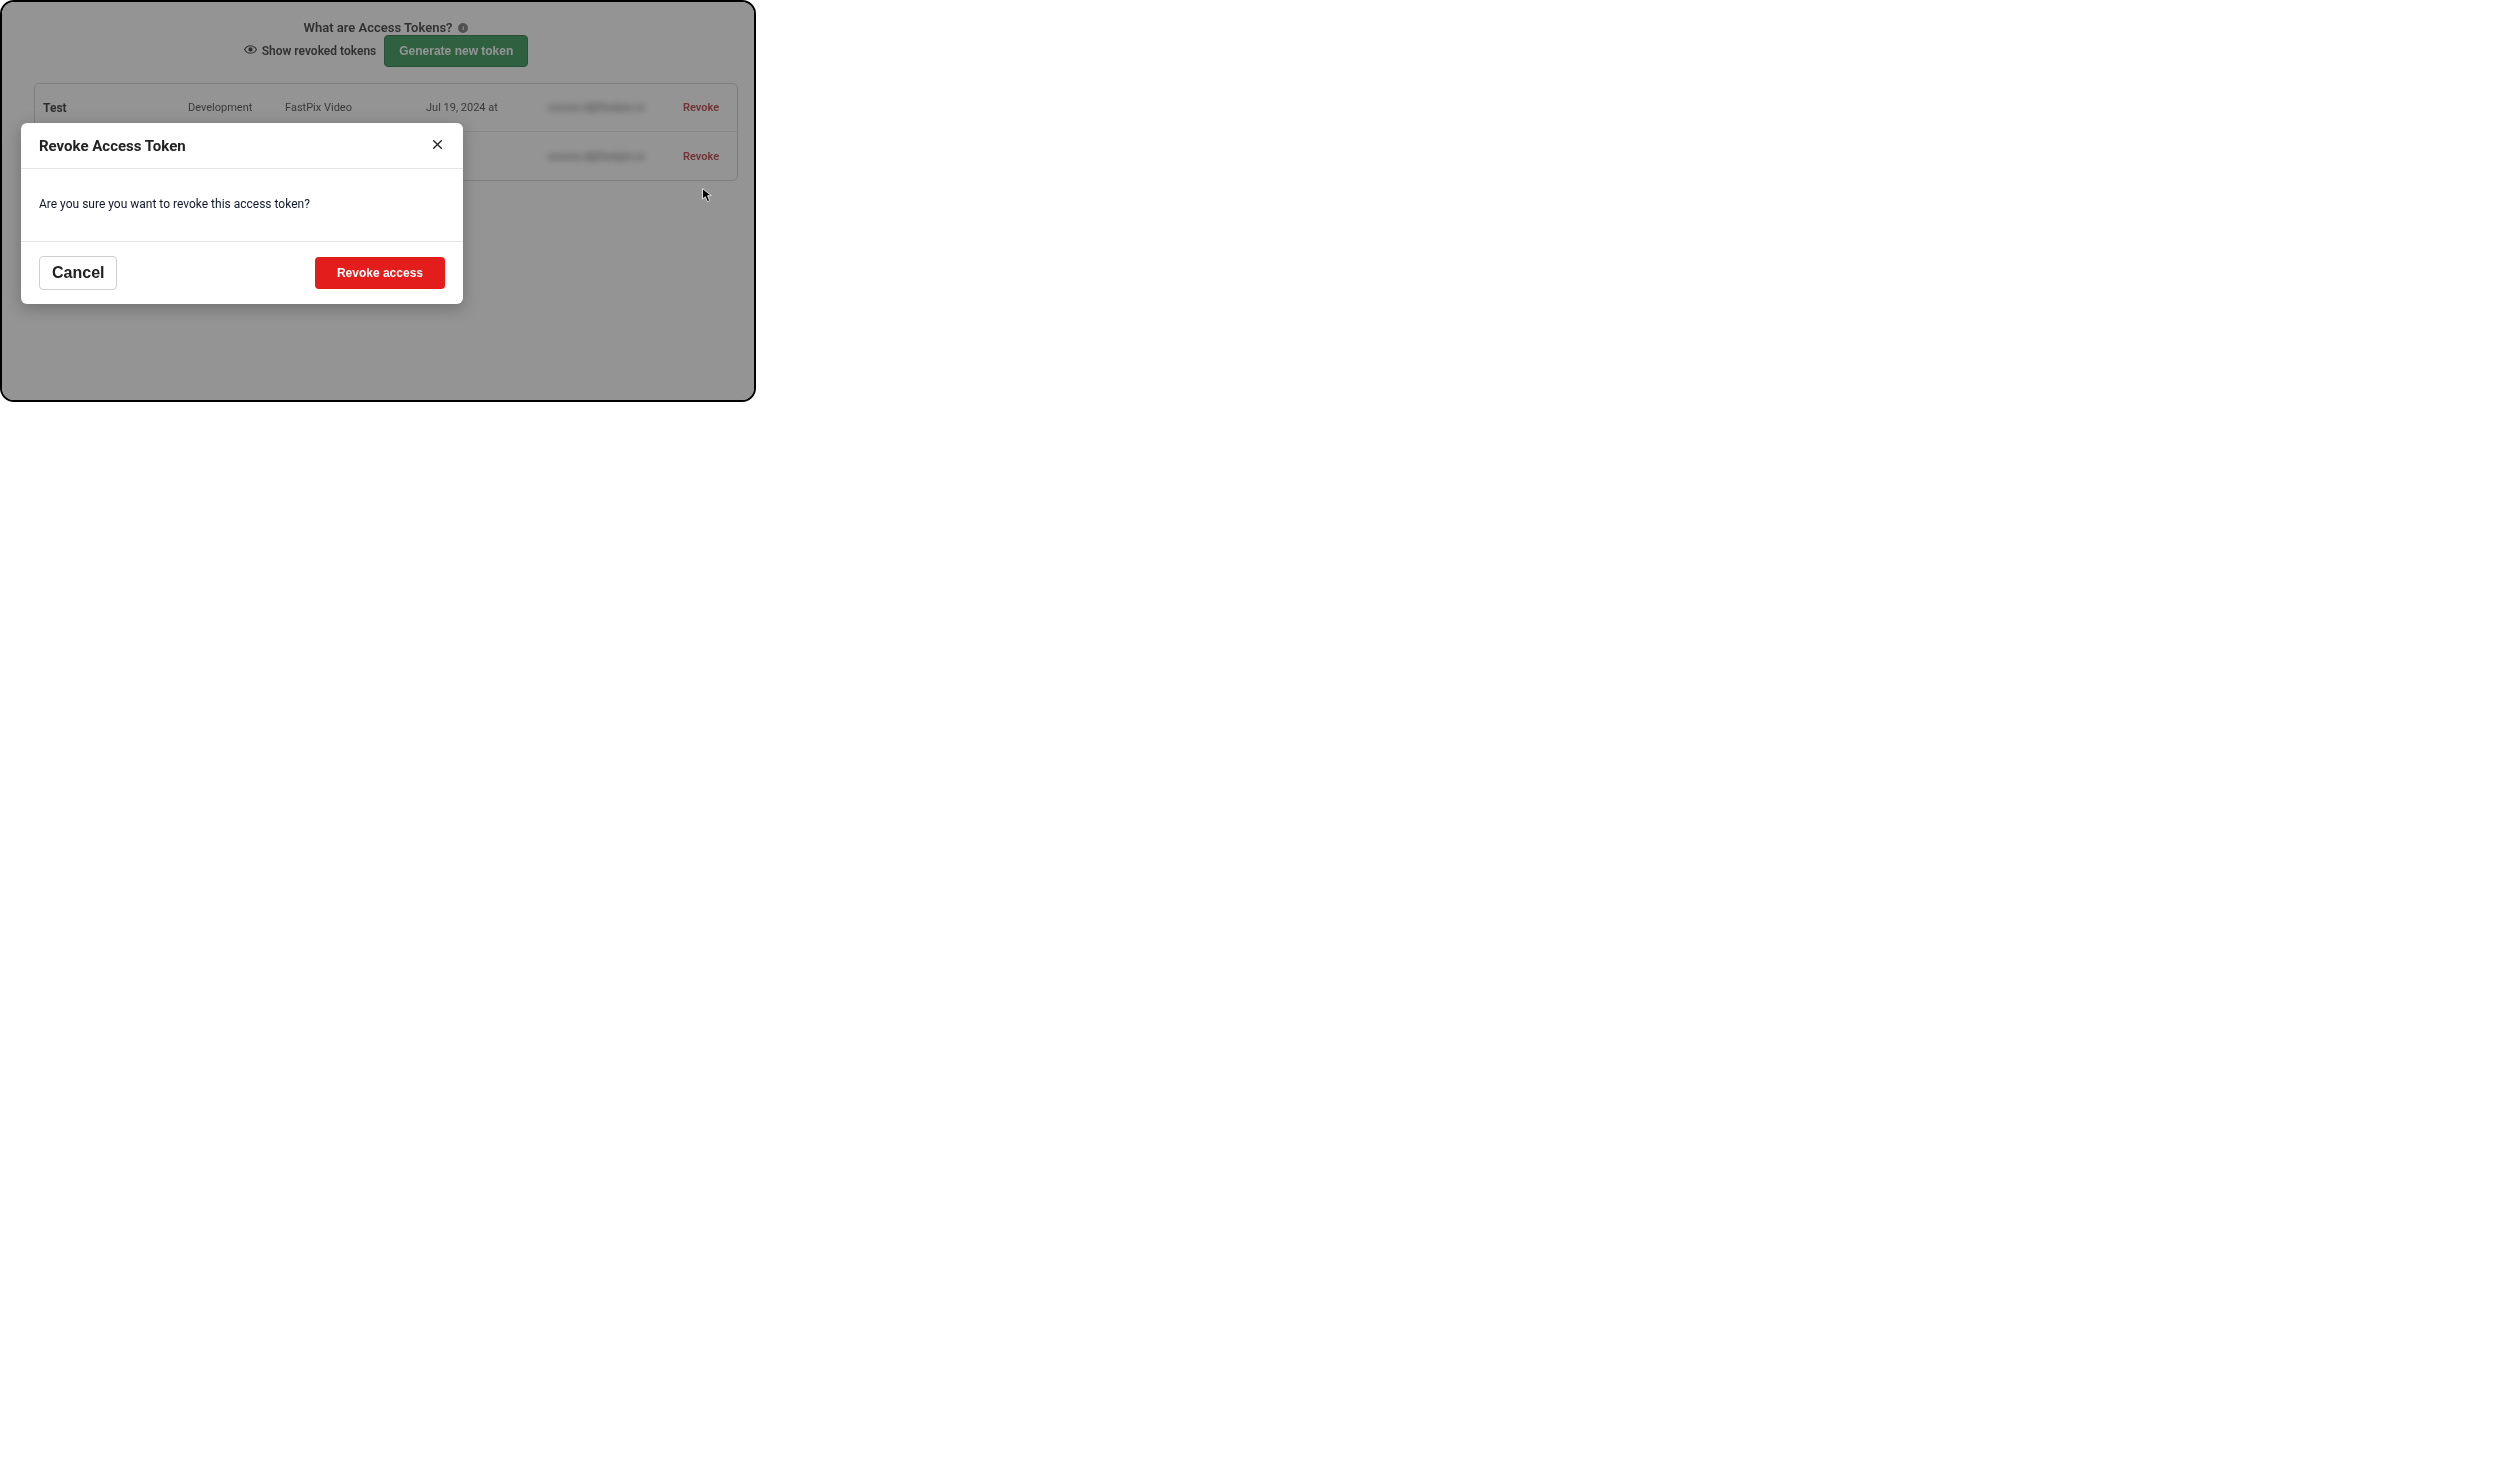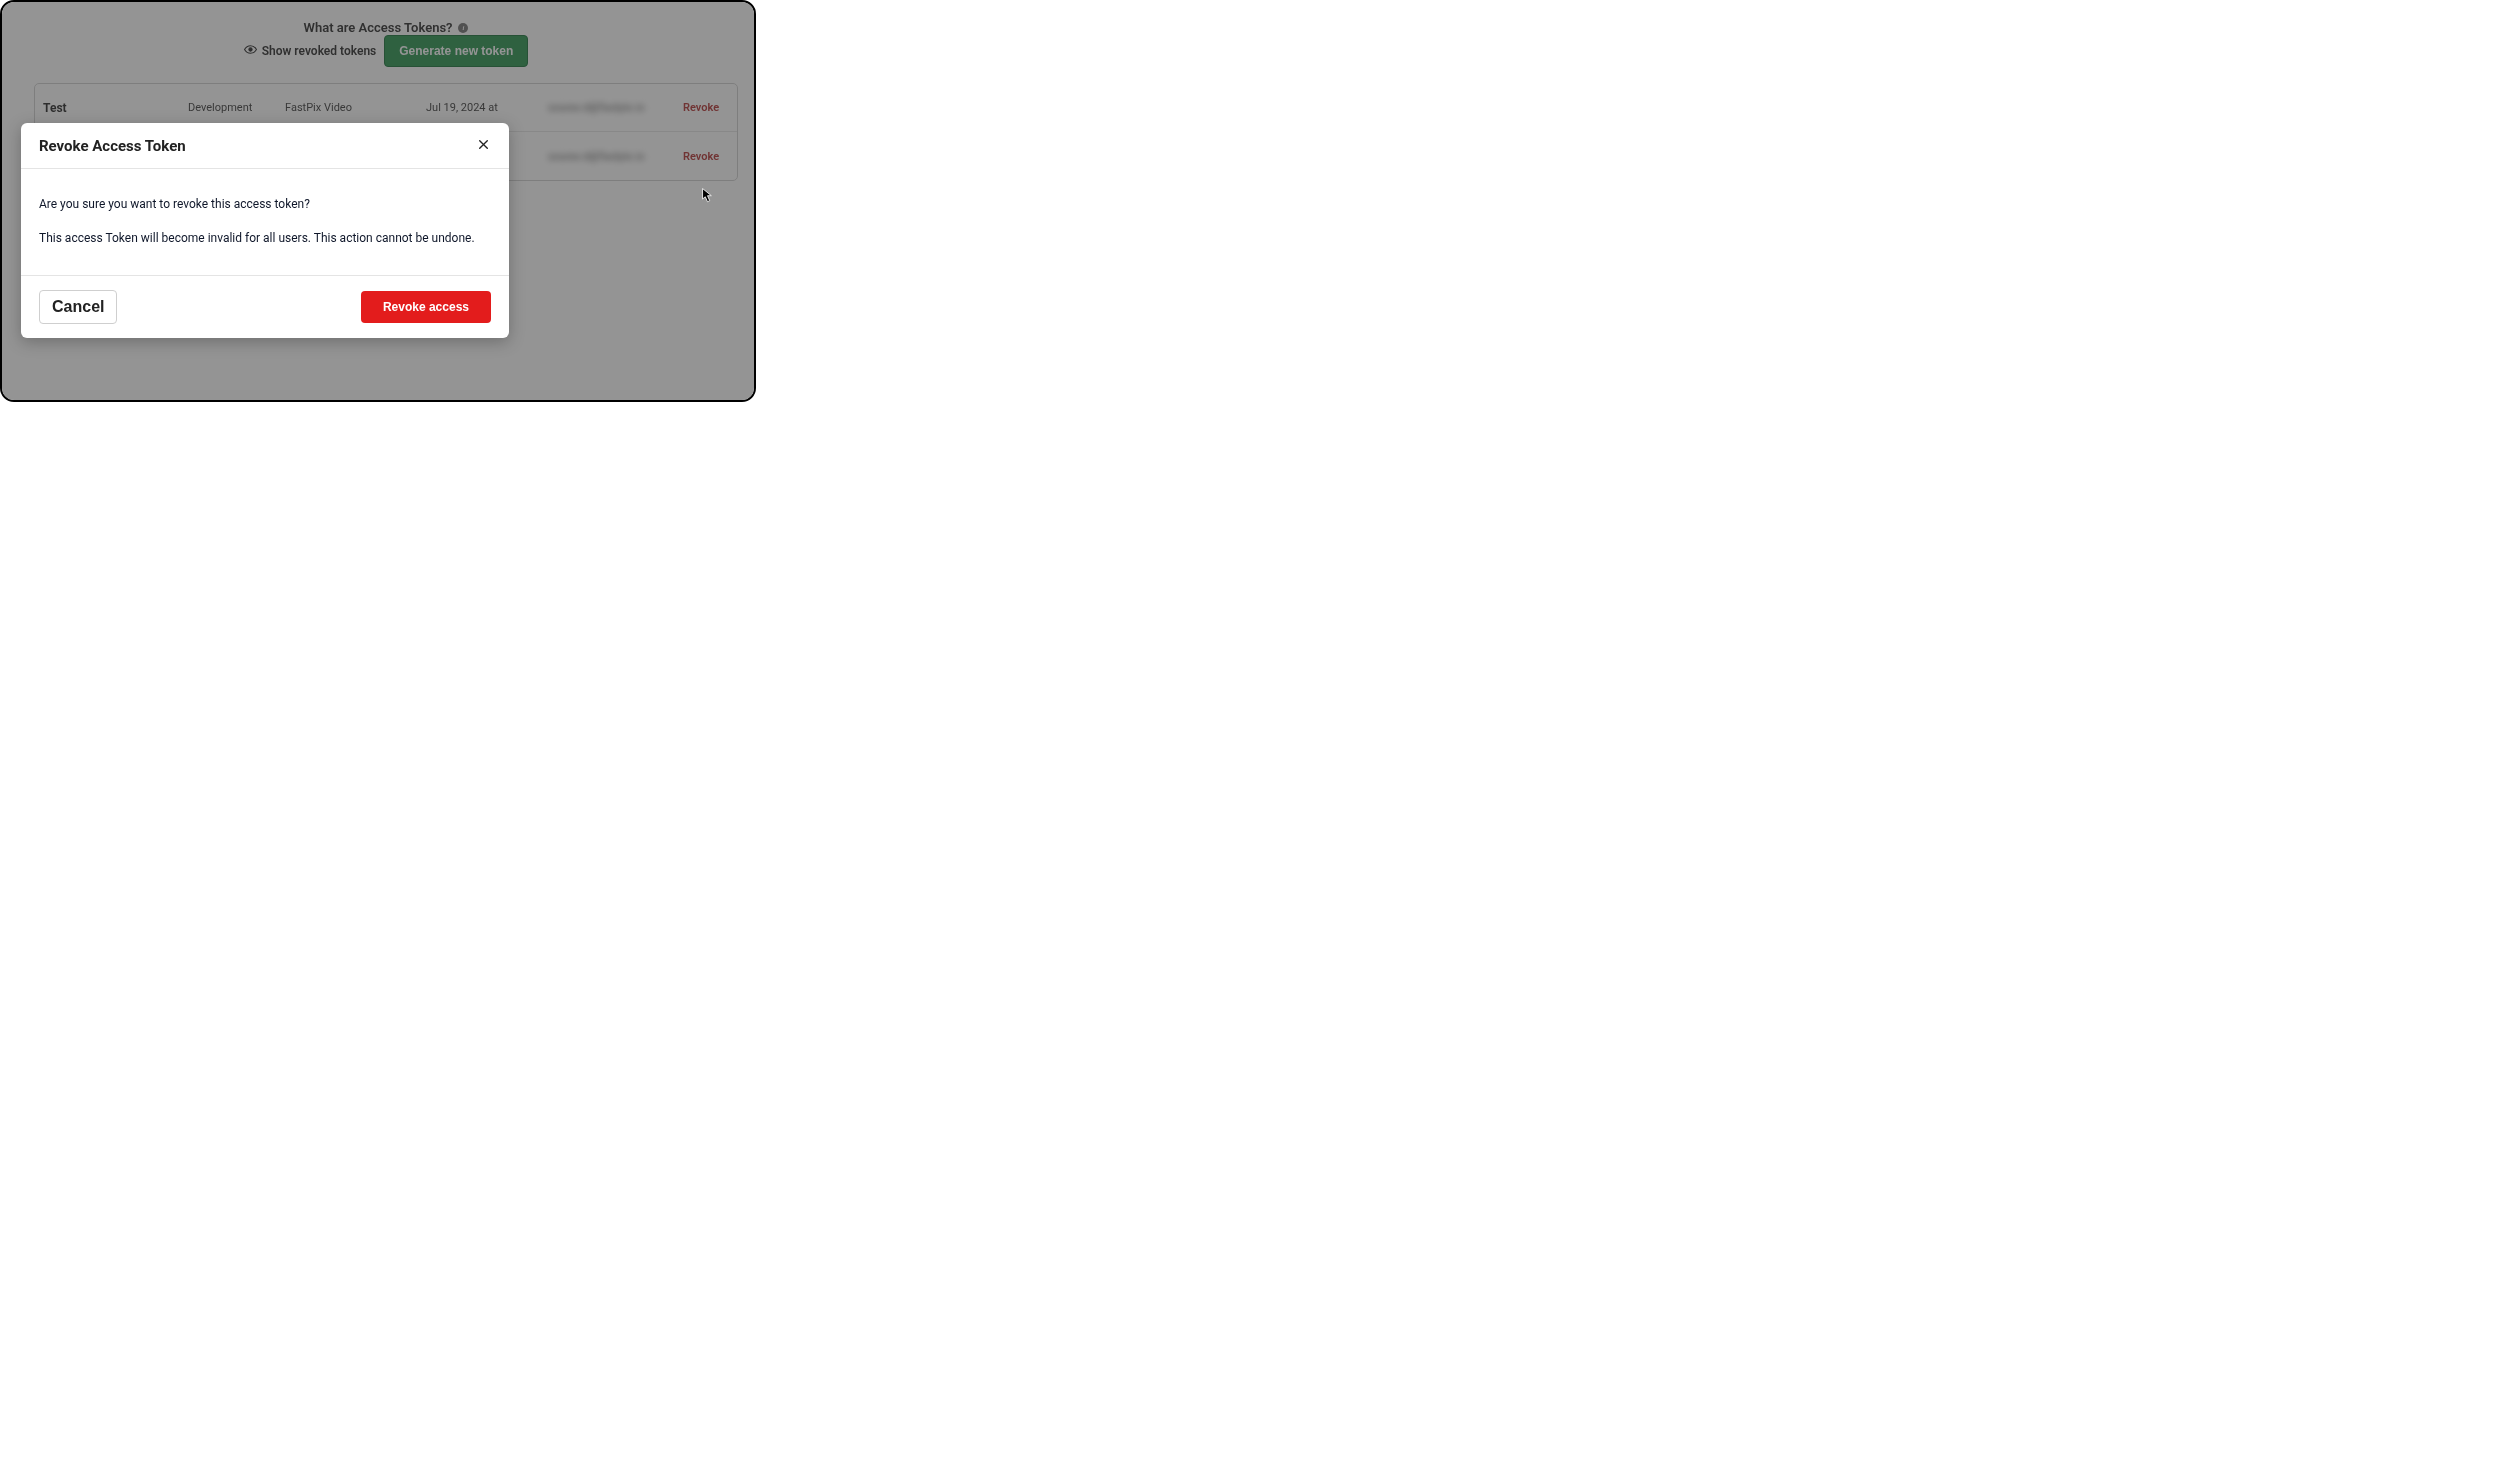--- a/index.html
+++ b/index.html
@@ -128,21 +128,21 @@
       position: absolute;
       inset: 0;
       background: rgba(60,60,60,0.55);
       border-radius: 12px;
     }
 
     .modal {
       position: absolute;
       left: 19px;
       top: 121px;
-      width: 488px;
+      width: 442px;
       background: #fff;
       border-radius: 6px;
       box-shadow: 0 4px 16px rgba(0,0,0,0.25);
       display: flex;
       flex-direction: column;
       z-index: 10;
     }
     .modal-header {
       display: flex;
       align-items: center;
@@ -273,21 +273,20 @@
         <span>
           <svg viewBox="0 0 24 24" stroke="#222" stroke-width="2.5" fill="none" stroke-linecap="round">
             <line x1="5" y1="5" x2="19" y2="19"></line>
             <line x1="19" y1="5" x2="5" y2="19"></line>
           </svg>
         </span>
       </button>
     </div>
     <div class="modal-body">
       <p>Are you sure you want to revoke this access token?</p>
-      <p>This access Token will become invalid for all users. This action cannot be undone.</p>
     </div>
     <div class="modal-footer">
       <button class="cancel-btn">Cancel</button>
       <button class="confirm-btn">Revoke access</button>
     </div>
   </div>
 
   <span class="cursor">
     <svg viewBox="0 0 20 28">
       <path d="M1 1 L1 20 L6 16 L10 25 L14 23 L10 14 L17 14 Z" fill="#000" stroke="#fff" stroke-width="1.5"></path>

